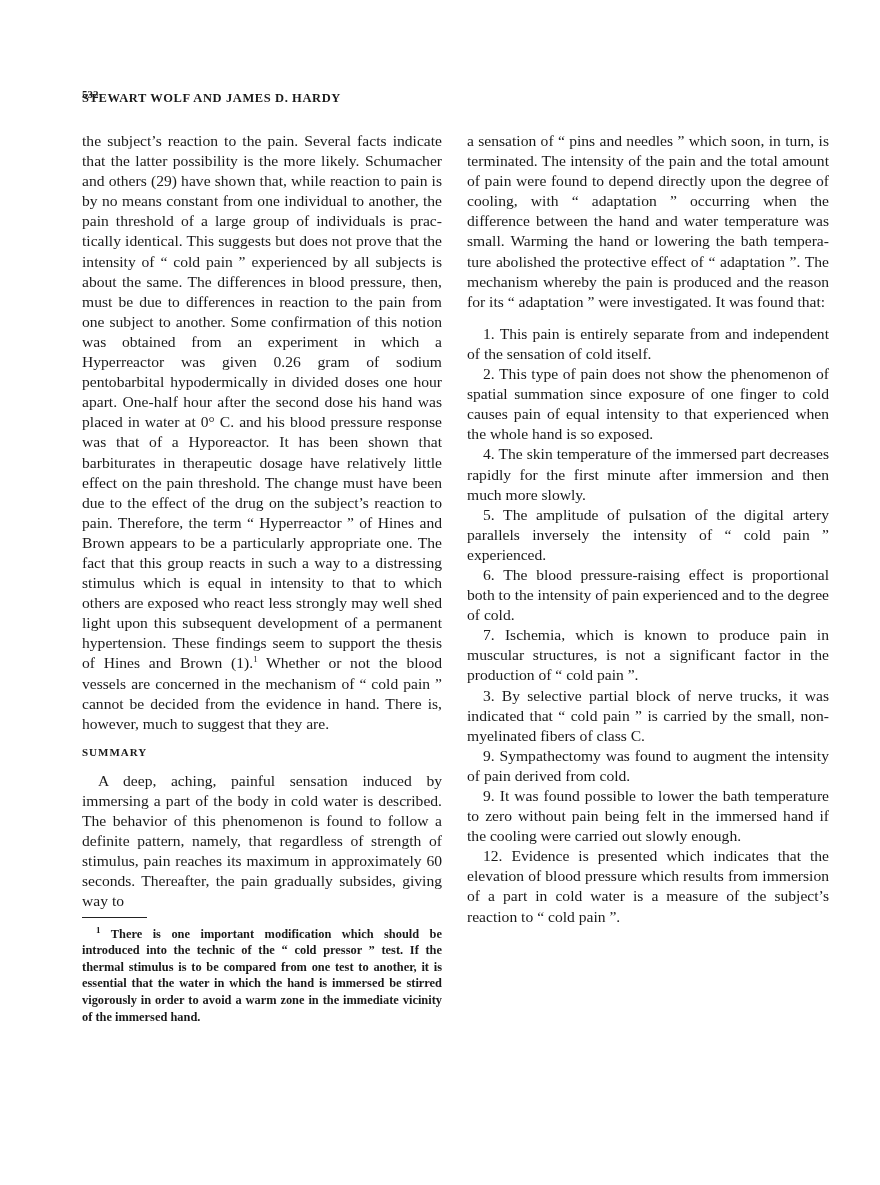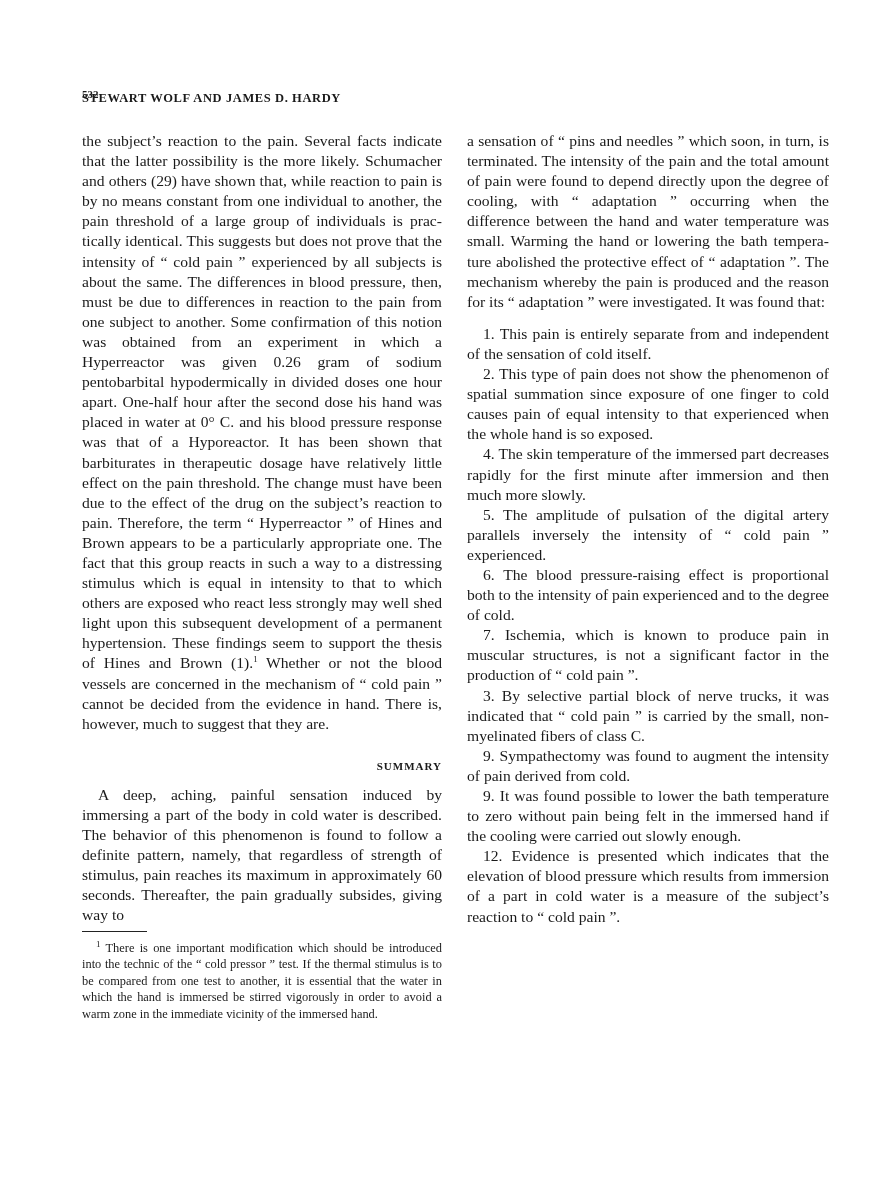--- a/index.html
+++ b/index.html
@@ -8,25 +8,25 @@
   .header { position: absolute; top: 88px; left: 82px; width: 748px; height: 24px; }
   .page-num { position: absolute; left: 0; top: 0; font-size: 11px; font-weight: bold; }
   .running-head { position: absolute; left: 0; right: 0; top: 3px; text-align: left;
                   font-size: 12.5px; font-weight: bold; letter-spacing: 0.6px; }
   .col { position: absolute; top: 131px; font-size: 15.6px; line-height: 20.1px;
          text-align: justify; hyphens: manual; }
   .col-left { left: 82px; width: 360px; }
   .col-right { left: 467px; width: 362px; }
   p { margin: 0; }
   .indent { text-indent: 16px; }
-  .summary-head { text-align: right; font-size: 11px; letter-spacing: 1px; font-weight: bold;
-                  margin: 22px 0 9px 0; }
+  .summary-head { text-align: left; font-size: 11px; letter-spacing: 1px; font-weight: bold;
+                  margin: 8px 0 9px 0; }
   .gap { margin-top: 12px; }
   .fn-rule { width: 65px; border-top: 1px solid #222; margin: 5px 0 6px 0; }
-  .footnote { font-size: 12.4px; line-height: 16.6px; font-weight: normal; text-align: justify;
+  .footnote { font-size: 12.4px; line-height: 16.6px; font-weight: bold; text-align: justify;
               text-indent: 14px; margin-top: 8px; }
   sup { font-size: 9px; line-height: 0; }
   .item { text-indent: 16px; }
 </style>
 </head>
 <body>
 
 <div class="header">
   <span class="page-num">532</span>
   <div class="running-head">STEWART WOLF AND JAMES D. HARDY</div>

